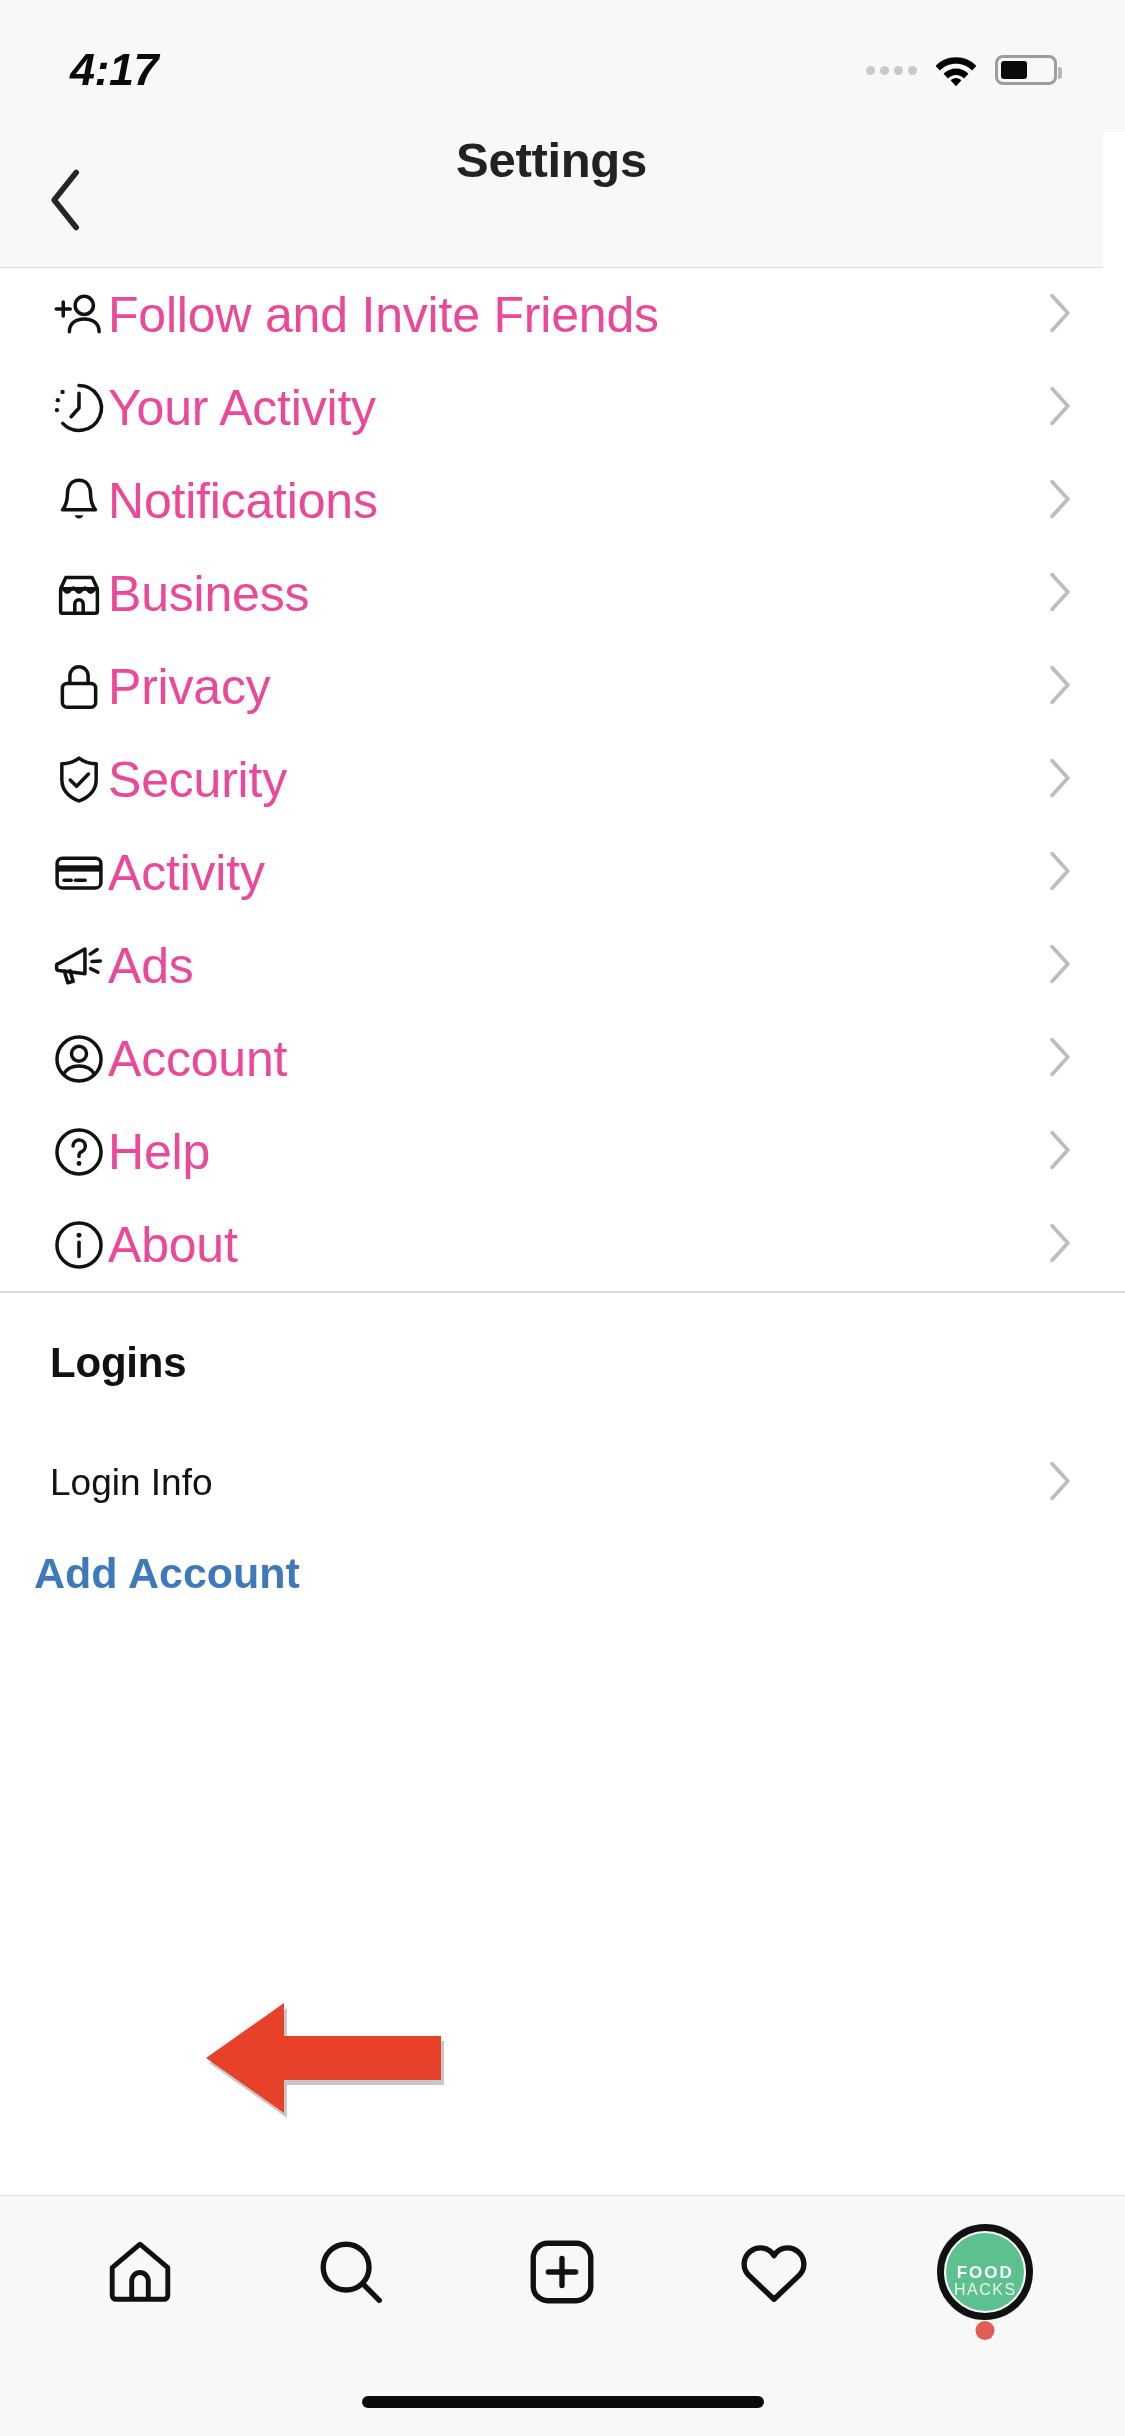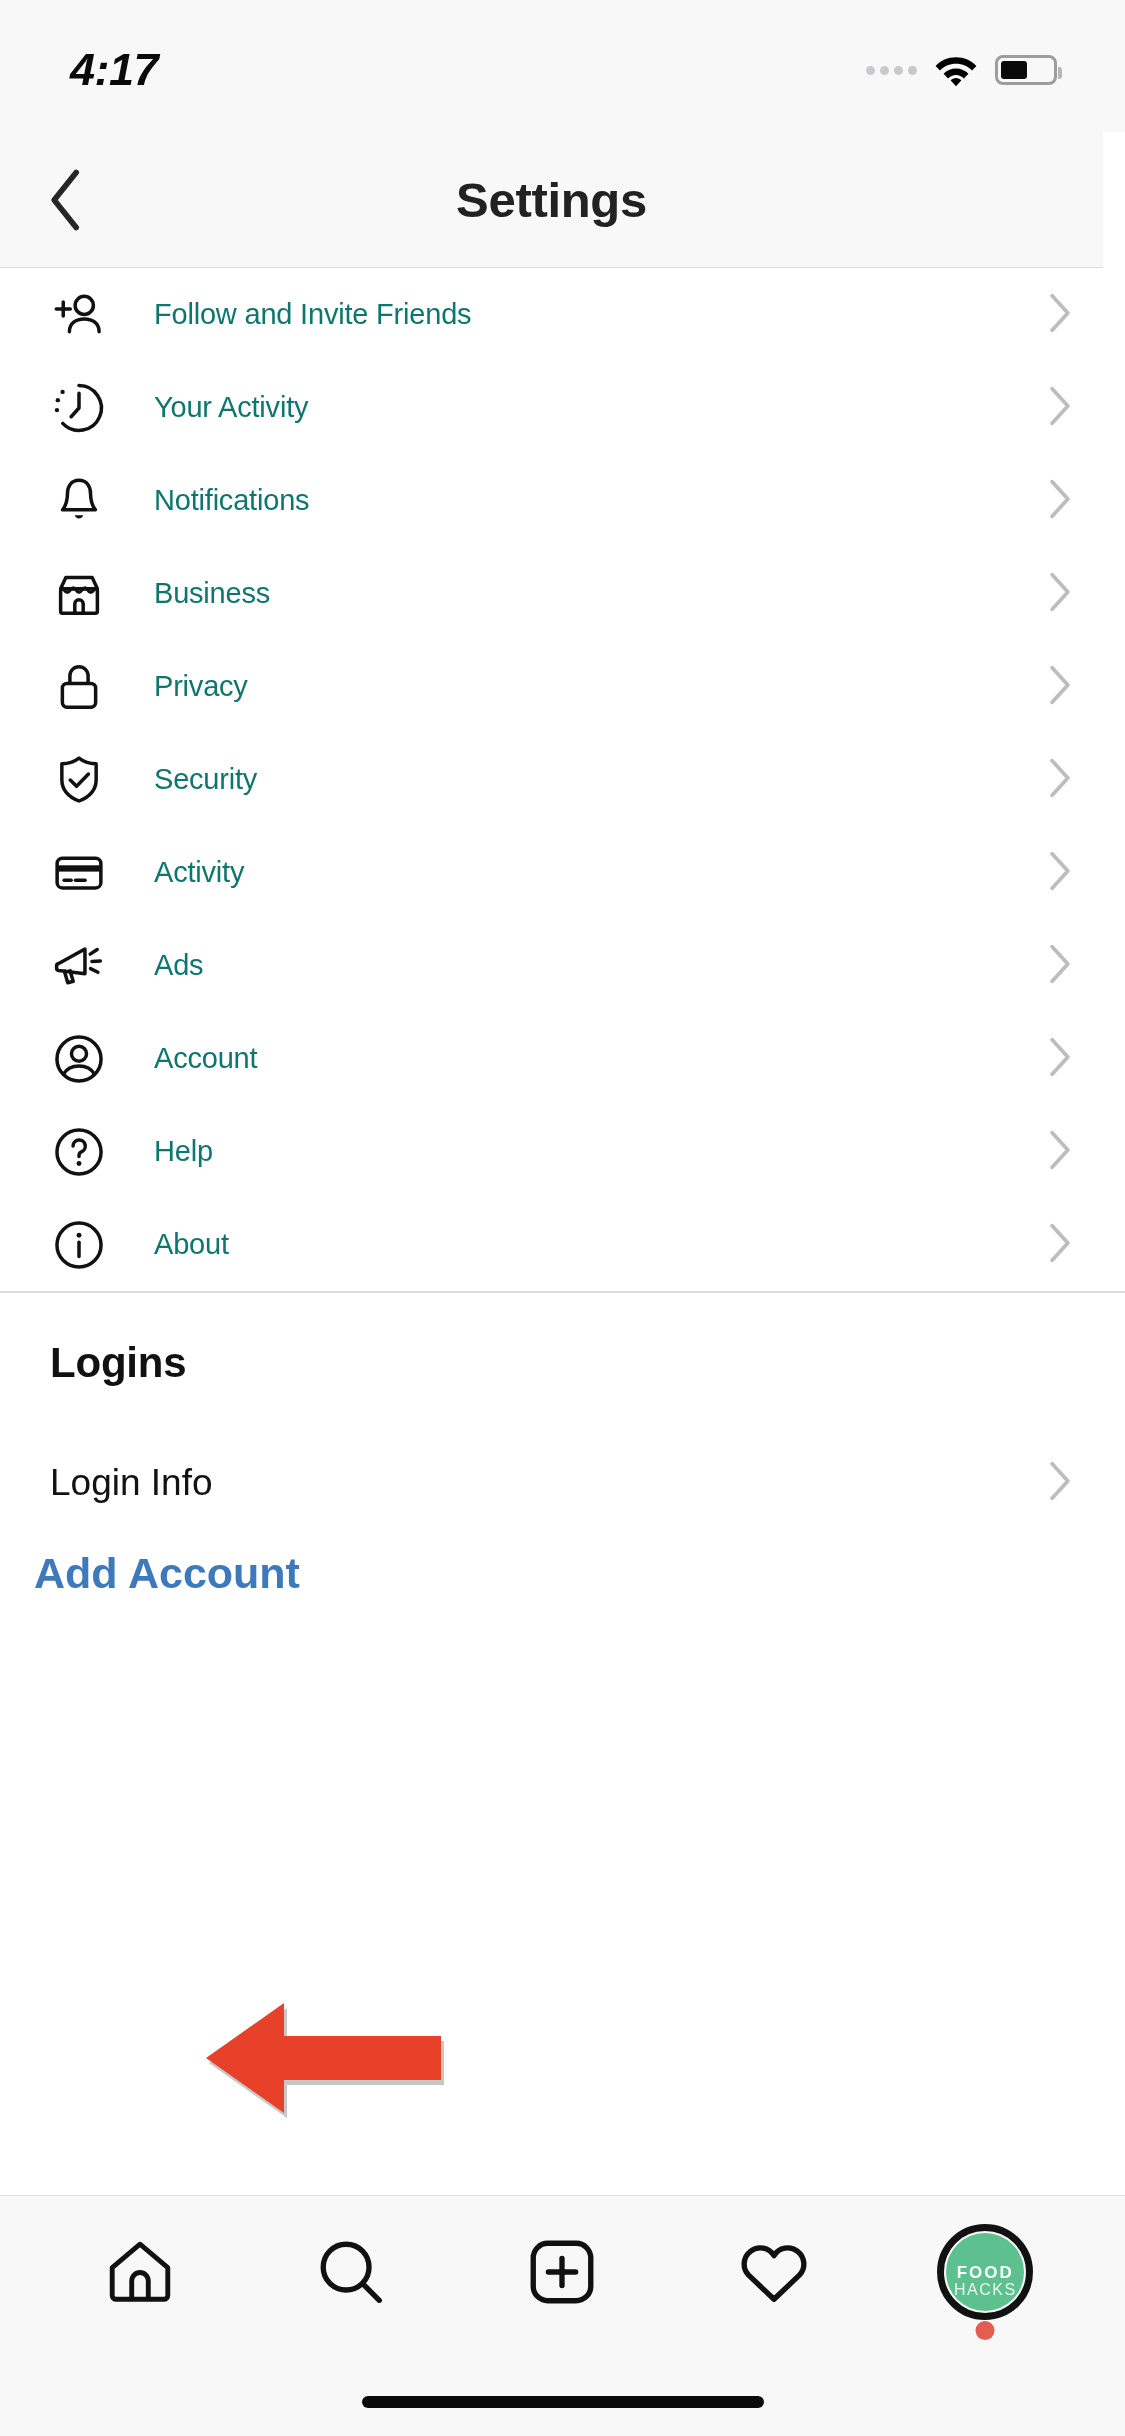--- a/index.html
+++ b/index.html
@@ -42,21 +42,21 @@
     width:4px; height:12px; border-radius:0 3px 3px 0; background:#b5b7ba;
   }
   .battery-fill { height:100%; background:#0a0a0a; border-radius:3px; }
 
   
   .navbar {
     position:absolute; top:132px; left:0;
     width:1103px; height:136px;
     background:#f8f8f8;
     border-bottom:1.5px solid #dcdcdc;
-    display:flex; align-items:center;
+    display:flex; 
   }
   .back-btn {
     position:absolute; left:22px; top:0; height:100%;
     width:90px; display:flex; align-items:center; justify-content:center;
   }
   .nav-title {
     width:100%; text-align:center;
     font-size:49px; font-weight:bold; color:#222;
     letter-spacing:-0.3px;
   }
@@ -69,22 +69,21 @@
     display:flex; align-items:center;
     padding:0 52px 0 50px;
     background:#fff;
   }
   .row .ic {
     width:58px; height:58px;
     display:flex; align-items:center; justify-content:center;
     flex:0 0 58px;
   }
   .row .lbl {
-    margin-left:46px;
-    font-size:29px; color:#0f766e; letter-spacing:-0.2px;
+    font-size:50px; color:#ec4899; letter-spacing:-0.2px;
     white-space:nowrap;
   }
   .row .chev { margin-left:auto; }
 
   .divider { height:1.5px; background:#dcdcdc; width:100%; }
 
   
   .section { background:#fff; }
   .section-title {
     padding:46px 0 0 50px;

